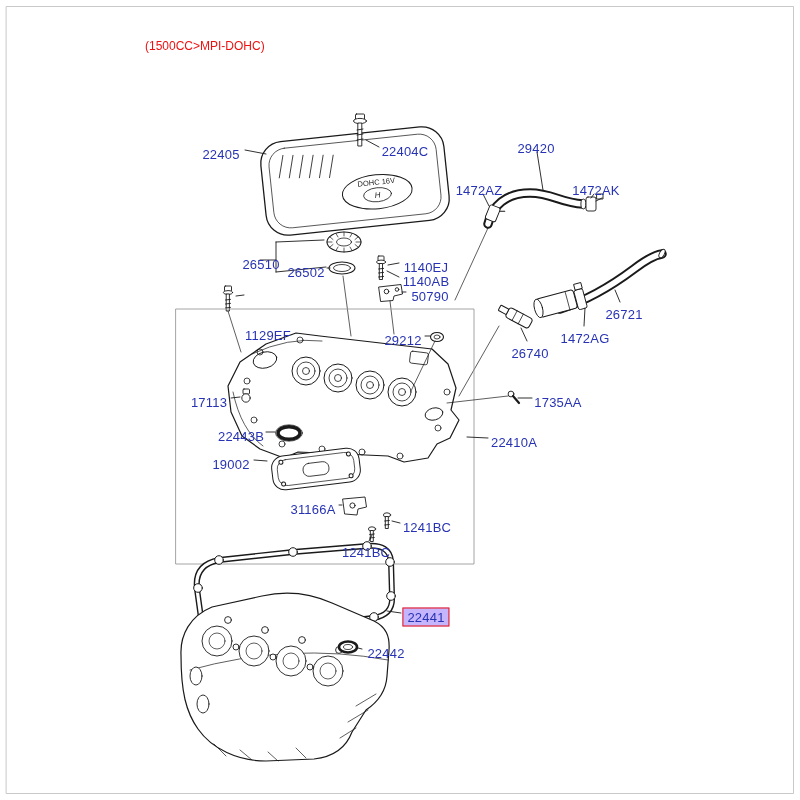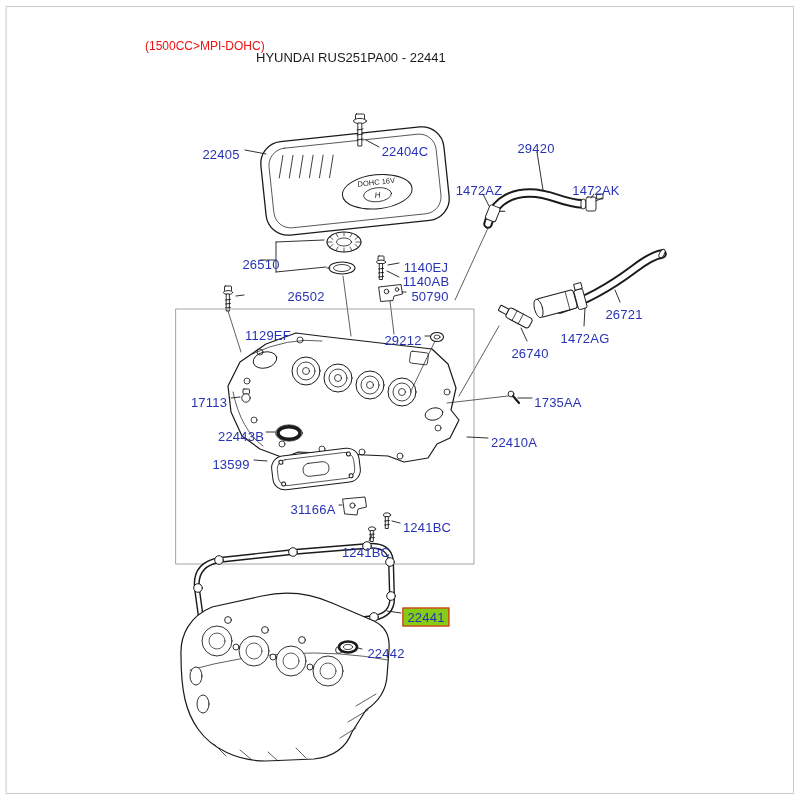--- a/index.html
+++ b/index.html
@@ -19,21 +19,21 @@
     position:absolute;left:256px;top:51px;font-size:13px;line-height:1.1;
     color:#1a1a1a;white-space:nowrap;
   }
   .part-label{
     position:absolute;transform:translate(-50%,-50%);
     font-size:13px;line-height:1;letter-spacing:.2px;
     color:var(--label,#2733b4);white-space:nowrap;padding:1px 2px;cursor:pointer;
   }
   .part-label.highlight{
     border:1.6px solid var(--accent-red,#ee1111);
-    background:#84cc16;padding:2px 4px;
+    background:#c4b5fd;padding:2px 4px;
   }
   .leader-line{fill:none;stroke:#1a1a1a;stroke-width:.9}
 </style>
 </head>
 <body>
 
 <div class="stage">
 
   <svg id="art" width="800" height="800" viewBox="0 0 800 800">
     <g stroke="#1a1a1a" stroke-width="1" fill="none" stroke-linejoin="round" stroke-linecap="round">
@@ -327,42 +327,41 @@
           <polyline points="339,505 342,505" class="leader-line"></polyline>
           <polyline points="400,523 392,521" class="leader-line"></polyline>
           <polyline points="369,541 372,535" class="leader-line"></polyline>
           <polyline points="401,613 387,611" class="leader-line"></polyline>
           <polyline points="362,649 358,648" class="leader-line"></polyline>
         </g>
     </g>
   </svg>
 
   <div class="header-variant">(1500CC&gt;MPI-DOHC)</div>
-  <div class="header-title">HYUNDAI RUS251PA00 - 22441</div>
 
   <div id="label-layer">
       <div class="part-label" style="left: 221px; top: 150px;">22405</div>
       <div class="part-label" style="left: 405px; top: 147px;">22404C</div>
       <div class="part-label" style="left: 536px; top: 144px;">29420</div>
       <div class="part-label" style="left: 479px; top: 186px;">1472AZ</div>
       <div class="part-label" style="left: 596px; top: 186px;">1472AK</div>
       <div class="part-label" style="left: 237px; top: 260px; margin-left: 24px;">26510</div>
-      <div class="part-label" style="left: 306px; top: 268px; margin-top: 24px;">26502</div>
+      <div class="part-label" style="left: 306px; top: 268px;">26502</div>
       <div class="part-label" style="left: 426px; top: 263px;">1140EJ</div>
       <div class="part-label" style="left: 426px; top: 277px;">1140AB</div>
       <div class="part-label" style="left: 430px; top: 292px;">50790</div>
       <div class="part-label" style="left: 268px; top: 295px; margin-top: 36px;">1129EF</div>
       <div class="part-label" style="left: 403px; top: 336px;">29212</div>
       <div class="part-label" style="left: 530px; top: 349px;">26740</div>
       <div class="part-label" style="left: 585px; top: 334px;">1472AG</div>
       <div class="part-label" style="left: 624px; top: 310px;">26721</div>
       <div class="part-label" style="left: 209px; top: 398px;">17113</div>
       <div class="part-label" style="left: 558px; top: 398px;">1735AA</div>
       <div class="part-label" style="left: 241px; top: 432px;">22443B</div>
-      <div class="part-label" style="left: 231px; top: 460px;">13599</div>
+      <div class="part-label" style="left: 231px; top: 460px;">19002</div>
       <div class="part-label" style="left: 514px; top: 438px;">22410A</div>
       <div class="part-label" style="left: 313px; top: 505px;">31166A</div>
       <div class="part-label" style="left: 427px; top: 523px;">1241BC</div>
       <div class="part-label" style="left: 366px; top: 548px;">1241BC</div>
       <div class="part-label highlight" style="left: 426px; top: 613px;">22441</div>
       <div class="part-label" style="left: 386px; top: 649px;">22442</div>
     </div>
 </div>
 
 </body></html>

